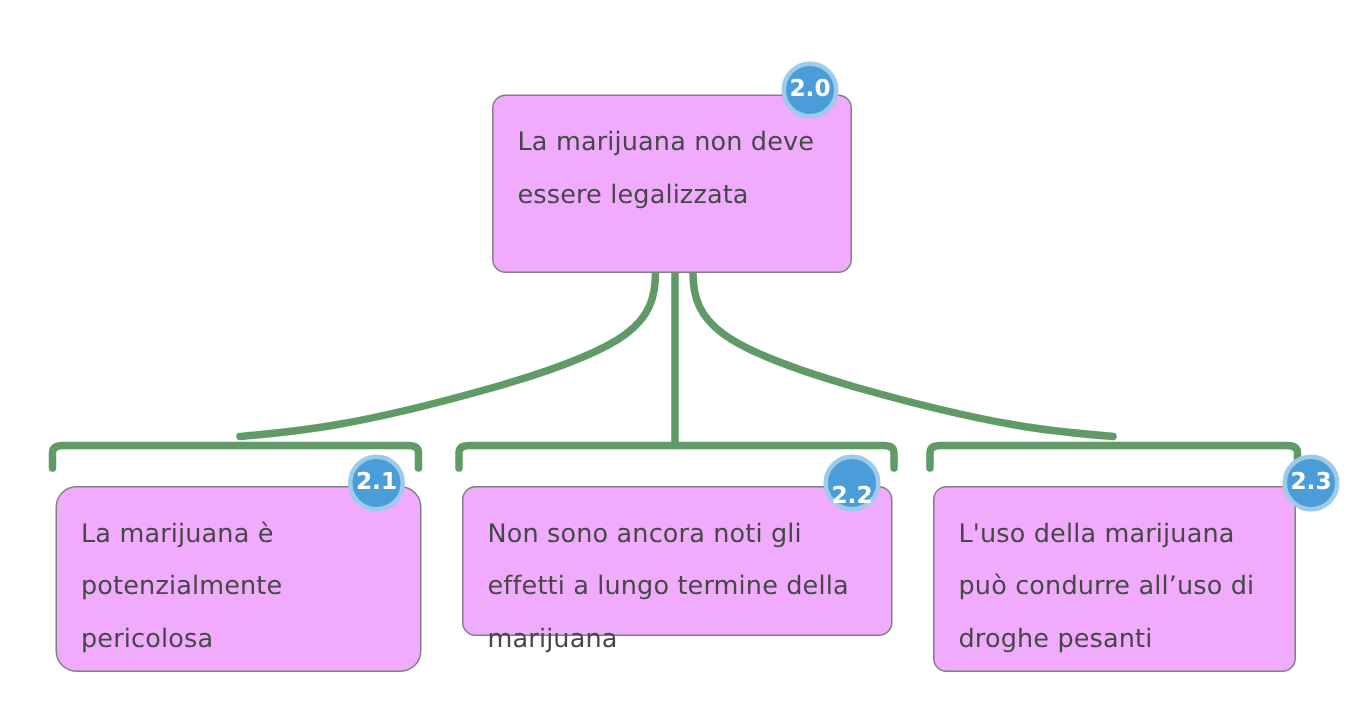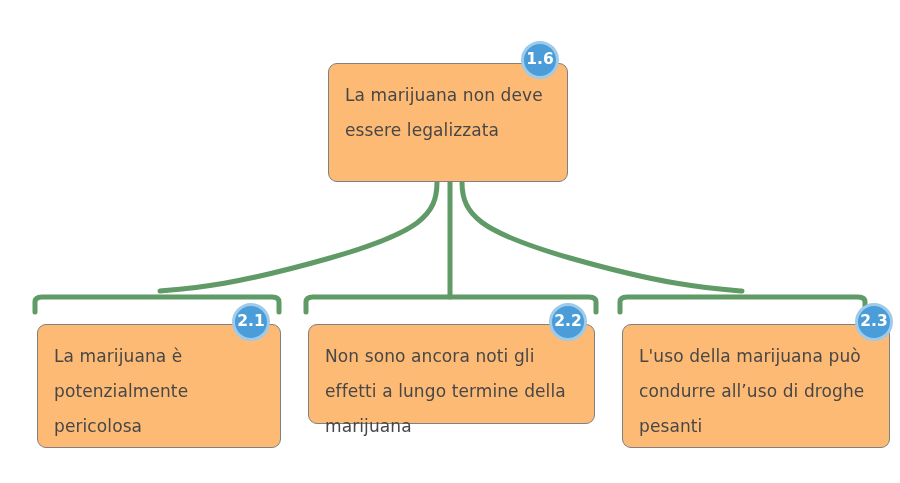--- a/index.html
+++ b/index.html
@@ -23,21 +23,21 @@
     position: absolute;
     left: 0;
     top: 0;
     width: 900px;
     height: 483px;
     pointer-events: none;
   }
   .node {
     position: absolute;
     box-sizing: border-box;
-    background: #fdba74;
+    background: #f0abfc;
     border: 1.3px solid #808080;
     border-radius: 9px;
     padding: 14px 16px 14px 16px;
   }
   .node-text {
     font-size: 17px;
     line-height: 35px;
     color: #474747;
     letter-spacing: 0.1px;
     white-space: pre-line;
@@ -57,27 +57,27 @@
     display: flex;
     align-items: center;
     justify-content: center;
     line-height: 1;
     font-family: "DejaVu Sans", "Liberation Sans", sans-serif;
     z-index: 5;
   }
   #node-root { left: 328px; top: 63px; width: 240px; height: 119px; }
   #badge-root { left: 521px; top: 41px; }
 
-  #node-c1 { left: 37px; top: 324px; width: 244px; height: 124px; }
+  #node-c1 { left: 37px; top: 324px; width: 244px; height: 124px; border-radius: 14px; }
   #badge-c1 { left: 232px; top: 303px; }
 
   #node-c2 { left: 308px; top: 324px; width: 287px; height: 100px; }
-  #badge-c2 { left: 549px; top: 303px; }
+  #badge-c2 { left: 549px; top: 303px; align-items: flex-end; }
 
-  #node-c3 { left: 622px; top: 324px; width: 268px; height: 124px; }
+  #node-c3 { left: 622px; top: 324px; width: 242px; height: 124px; }
   #badge-c3 { left: 855px; top: 303px; }
 </style>
 </head>
 <body>
 
 <div id="canvas">
 
   <svg id="connectors" viewBox="0 0 900 483" xmlns="http://www.w3.org/2000/svg">
     <g fill="none" stroke="#5f9a67" stroke-width="5" stroke-linecap="round" stroke-linejoin="round">
 
@@ -92,21 +92,21 @@
       <path d="M 306 312 L 306 302 Q 306 297 313 297 L 589 297 Q 596 297 596 302 L 596 312"></path>
 
       <path d="M 620 312 L 620 302 Q 620 297 627 297 L 858 297 Q 865 297 865 302 L 865 312"></path>
     </g>
   </svg>
 
   <div class="node" id="node-root">
     <div class="node-text">La marijuana non deve essere legalizzata</div>
   </div>
   <div class="badge" id="badge-root">
-    <span>1.6</span>
+    <span>2.0</span>
   </div>
 
   <div class="node" id="node-c1">
     <div class="node-text">La marijuana è potenzialmente pericolosa</div>
   </div>
   <div class="badge" id="badge-c1">
     <span>2.1</span>
   </div>
 
   <div class="node" id="node-c2">

